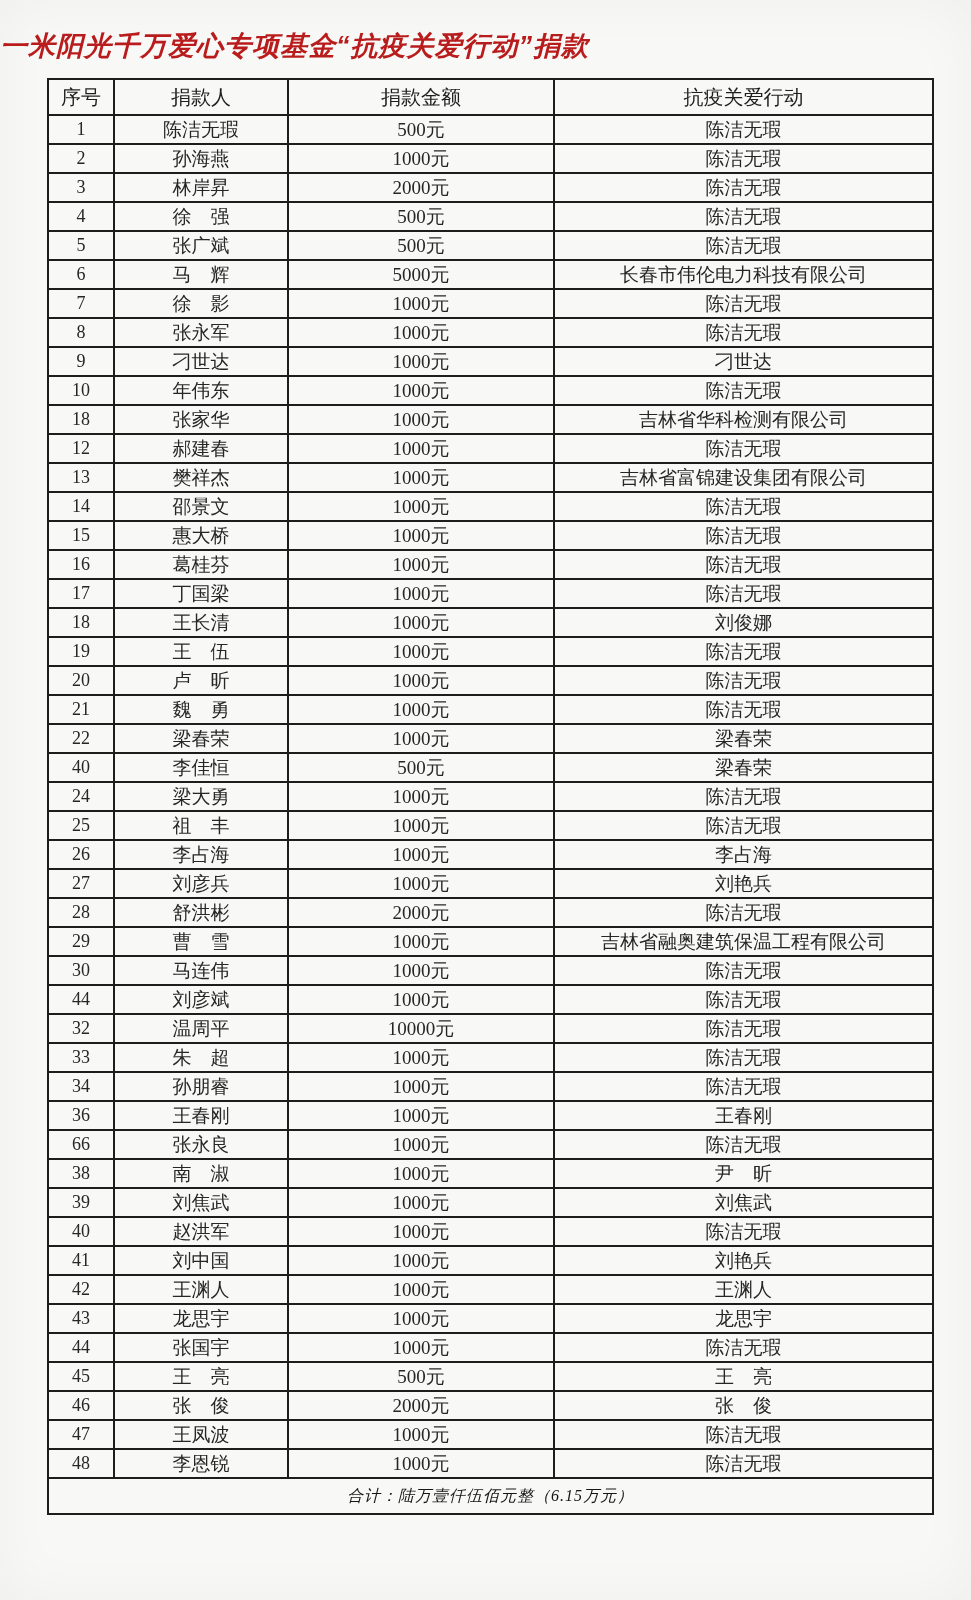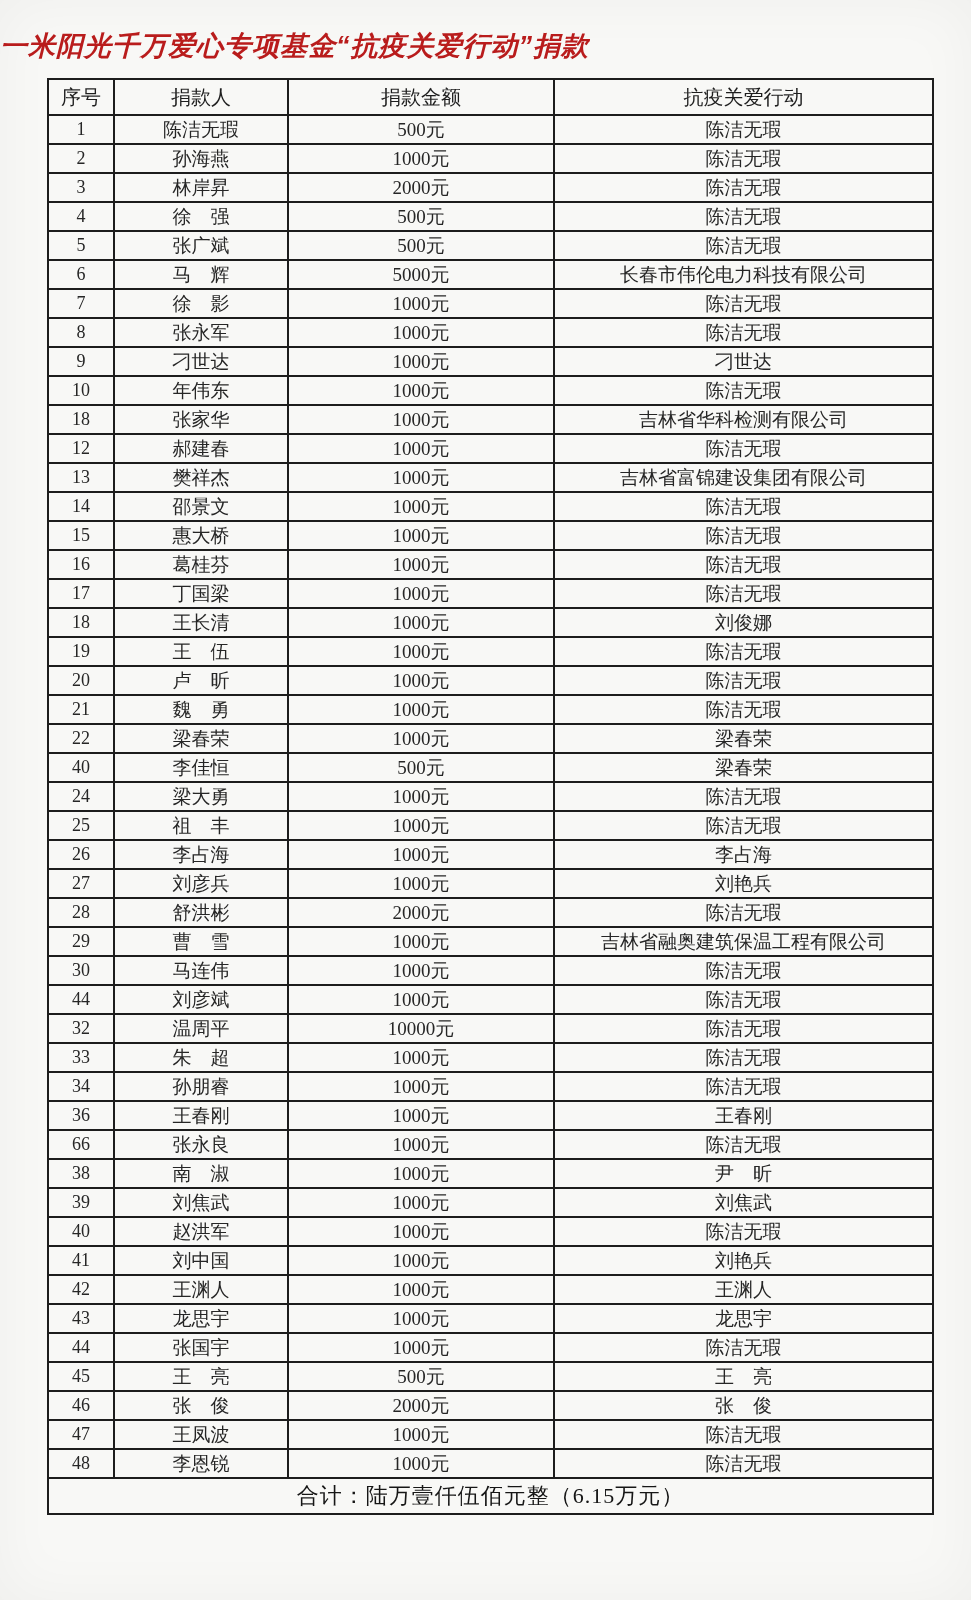--- a/index.html
+++ b/index.html
@@ -60,23 +60,24 @@
   table.donations td {
     height: 27px;
     font-size: 19px;
     color: #262626;
   }
   table.donations td.seq {
     font-size: 18px;
   }
   table.donations td.total-cell {
     height: 34px;
-    font-size: 22px;
+    font-size: 16px;
     color: #161616;
     letter-spacing: 1px;
+    font-style: italic;
   }
 </style>
 </head>
 <body>
 
 <div class="page">
 
   <div class="title">一米阳光千万爱心专项基金“抗疫关爱行动”捐款</div>
 
   <table class="donations">

